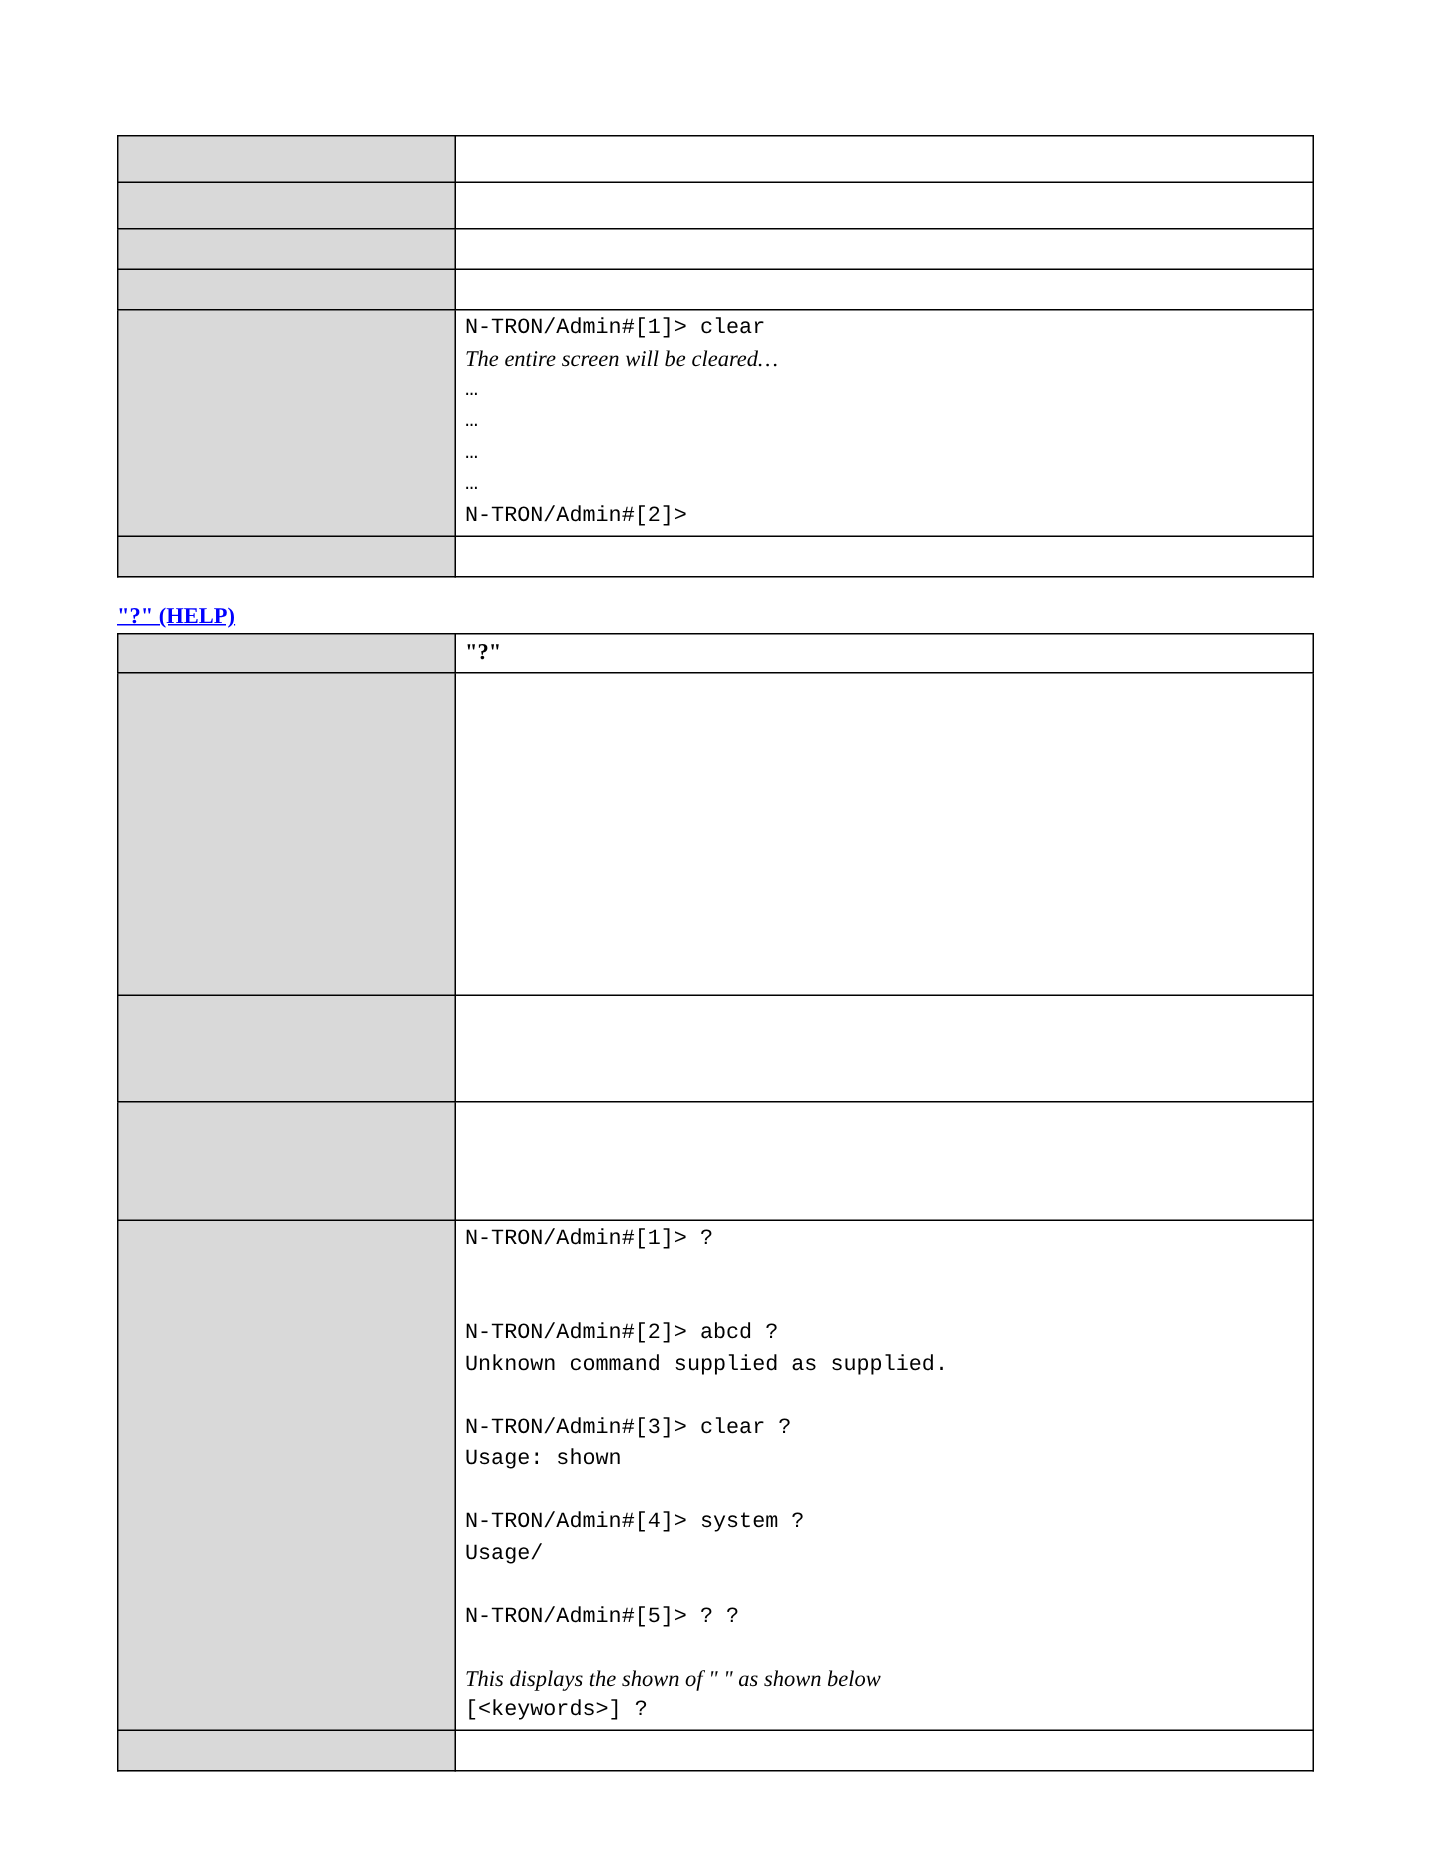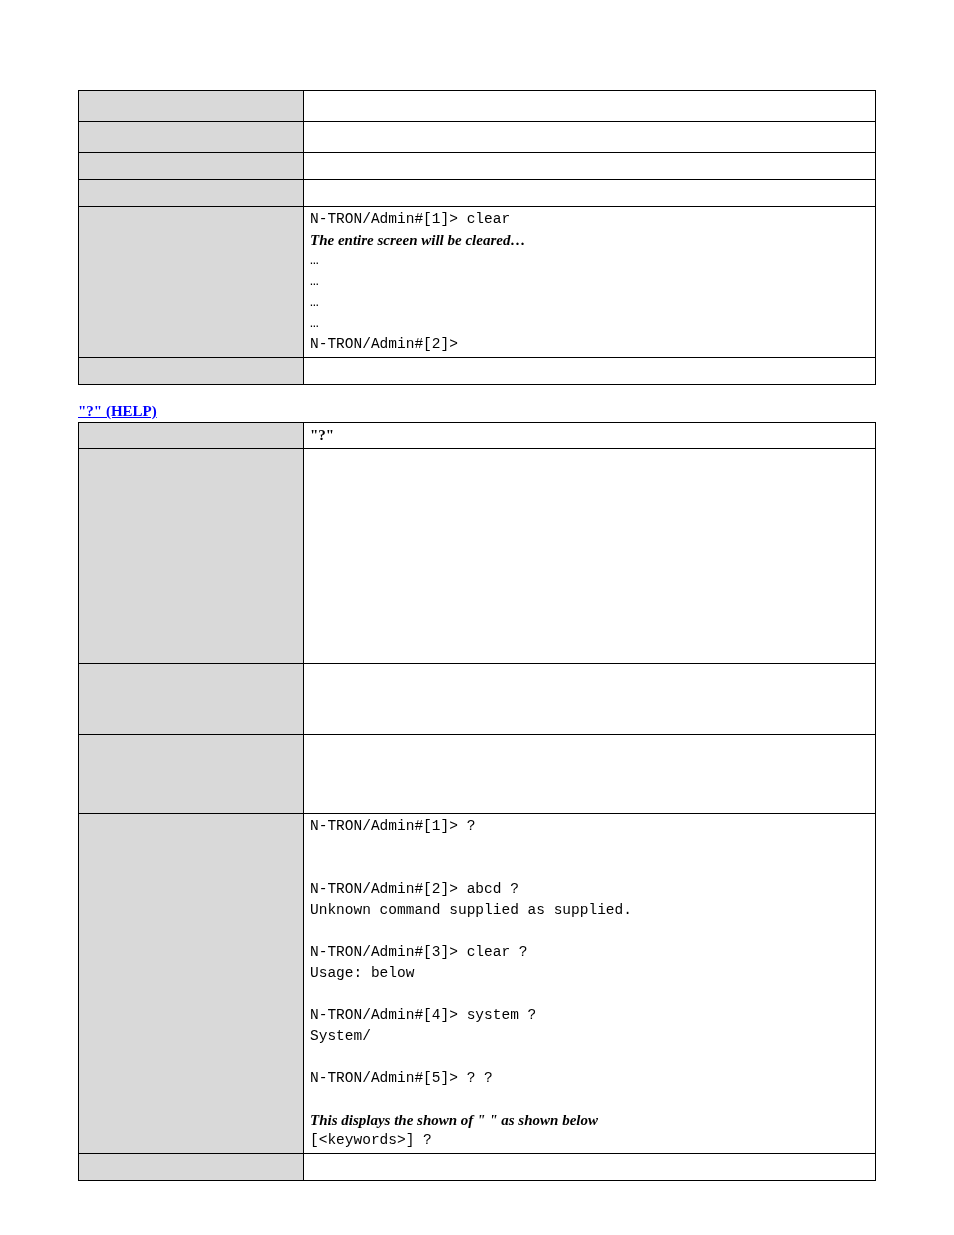--- a/index.html
+++ b/index.html
@@ -33,21 +33,21 @@
     text-decoration: underline;
     font-weight: bold;
     font-size: 15px;
     margin: 4px 0 2px 0;
   }
   .mono {
     font-family: "Courier New", Courier, monospace;
     font-size: 14.5px;
     line-height: 1.45;
   }
-  .italic { font-style: italic; font-weight: bold; }
+  .italic { font-style: italic; }
   .bold { font-weight: bold; }
   td.tall-1 { height: 26px; }
   td.tall-2 { height: 26px; }
   td.tall-sm { height: 22px; }
   td.tall-desc { height: 210px; }
   td.tall-args { height: 66px; }
   td.tall-switch { height: 74px; }
 </style>
 </head>
 <body>
@@ -124,24 +124,24 @@
     <tr>
       <td class="shade"></td>
       <td id="t2-example">
             <div class="mono">N-TRON/Admin#[1]&gt; ?</div>
             <div class="mono">&nbsp;</div>
             <div class="mono">&nbsp;</div>
             <div class="mono">N-TRON/Admin#[2]&gt; abcd ?</div>
             <div class="mono">Unknown command supplied as supplied.</div>
             <div class="mono">&nbsp;</div>
             <div class="mono">N-TRON/Admin#[3]&gt; clear ?</div>
-            <div class="mono">Usage:  below</div>
+            <div class="mono">Usage:  shown</div>
             <div class="mono">&nbsp;</div>
             <div class="mono">N-TRON/Admin#[4]&gt; system ?</div>
-            <div class="mono">System/</div>
+            <div class="mono">Usage/</div>
             <div class="mono">&nbsp;</div>
             <div class="mono">N-TRON/Admin#[5]&gt; ? ?</div>
             <div class="mono">&nbsp;</div>
             <div class="italic">This displays the shown of "  " as shown below</div>
             <div class="mono">[&lt;keywords&gt;] ?</div>
           </td>
     </tr>
     <tr>
       <td class="shade tall-sm"></td>
       <td class="tall-sm"></td>

